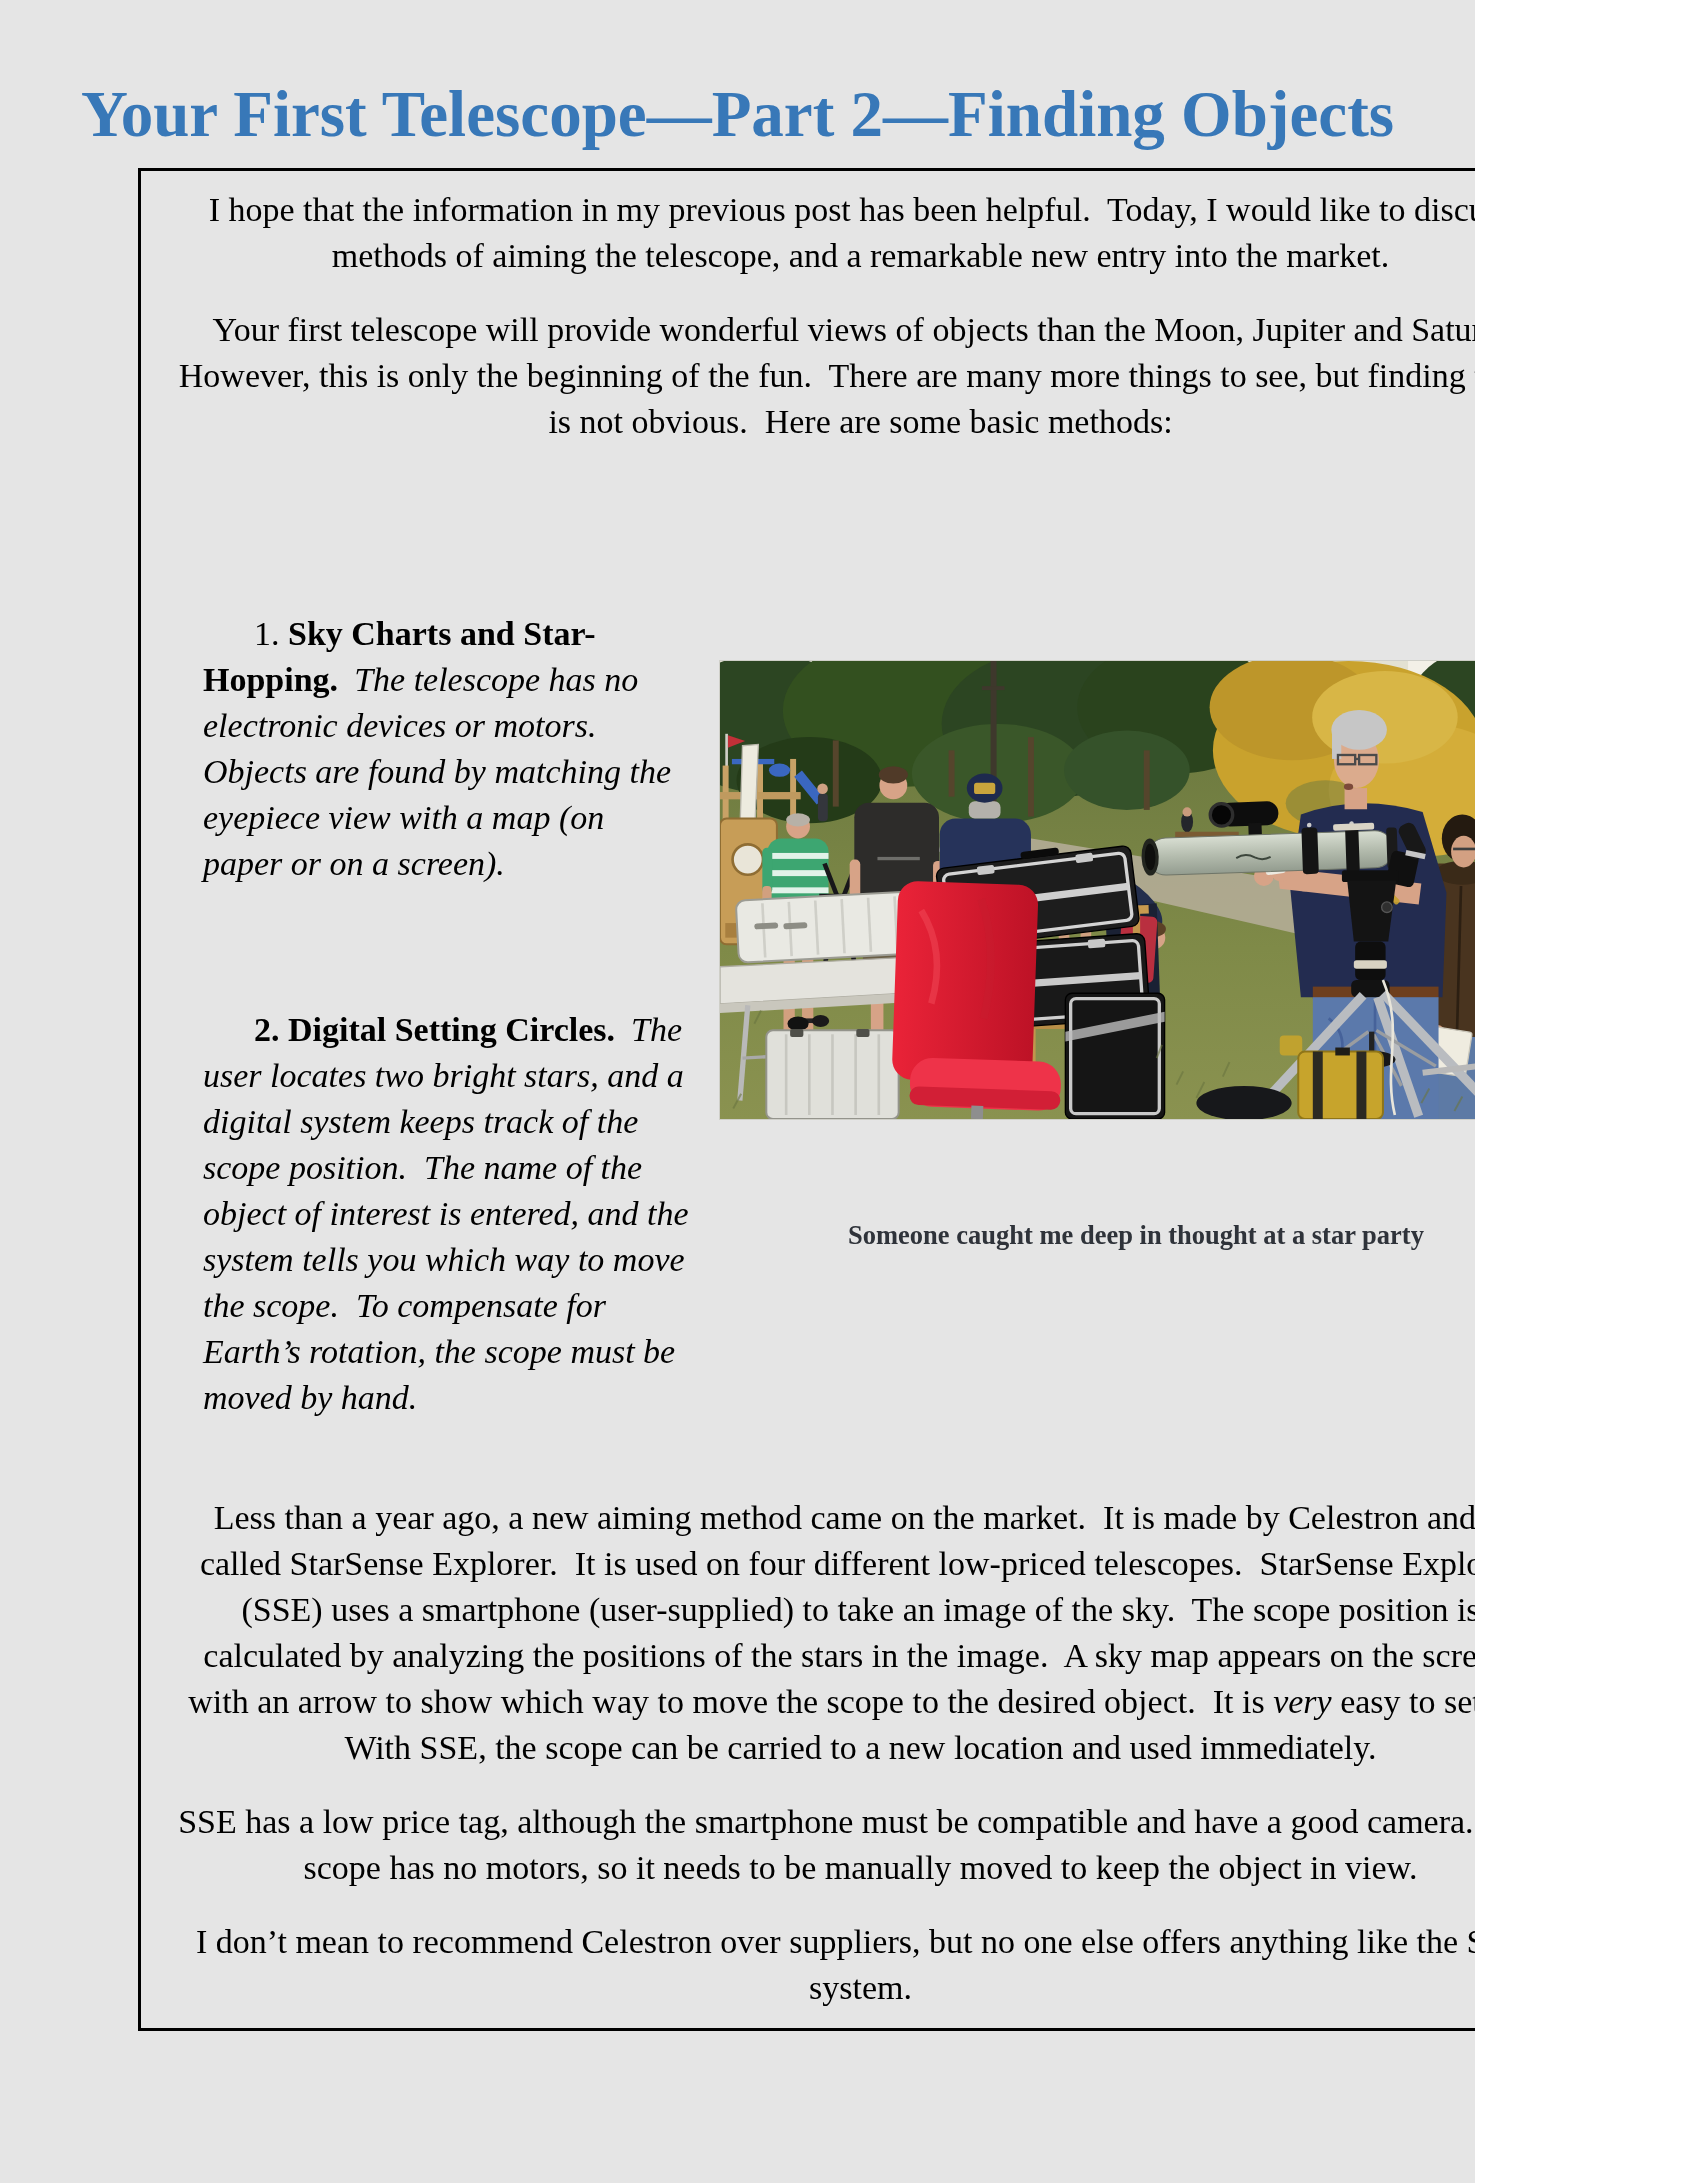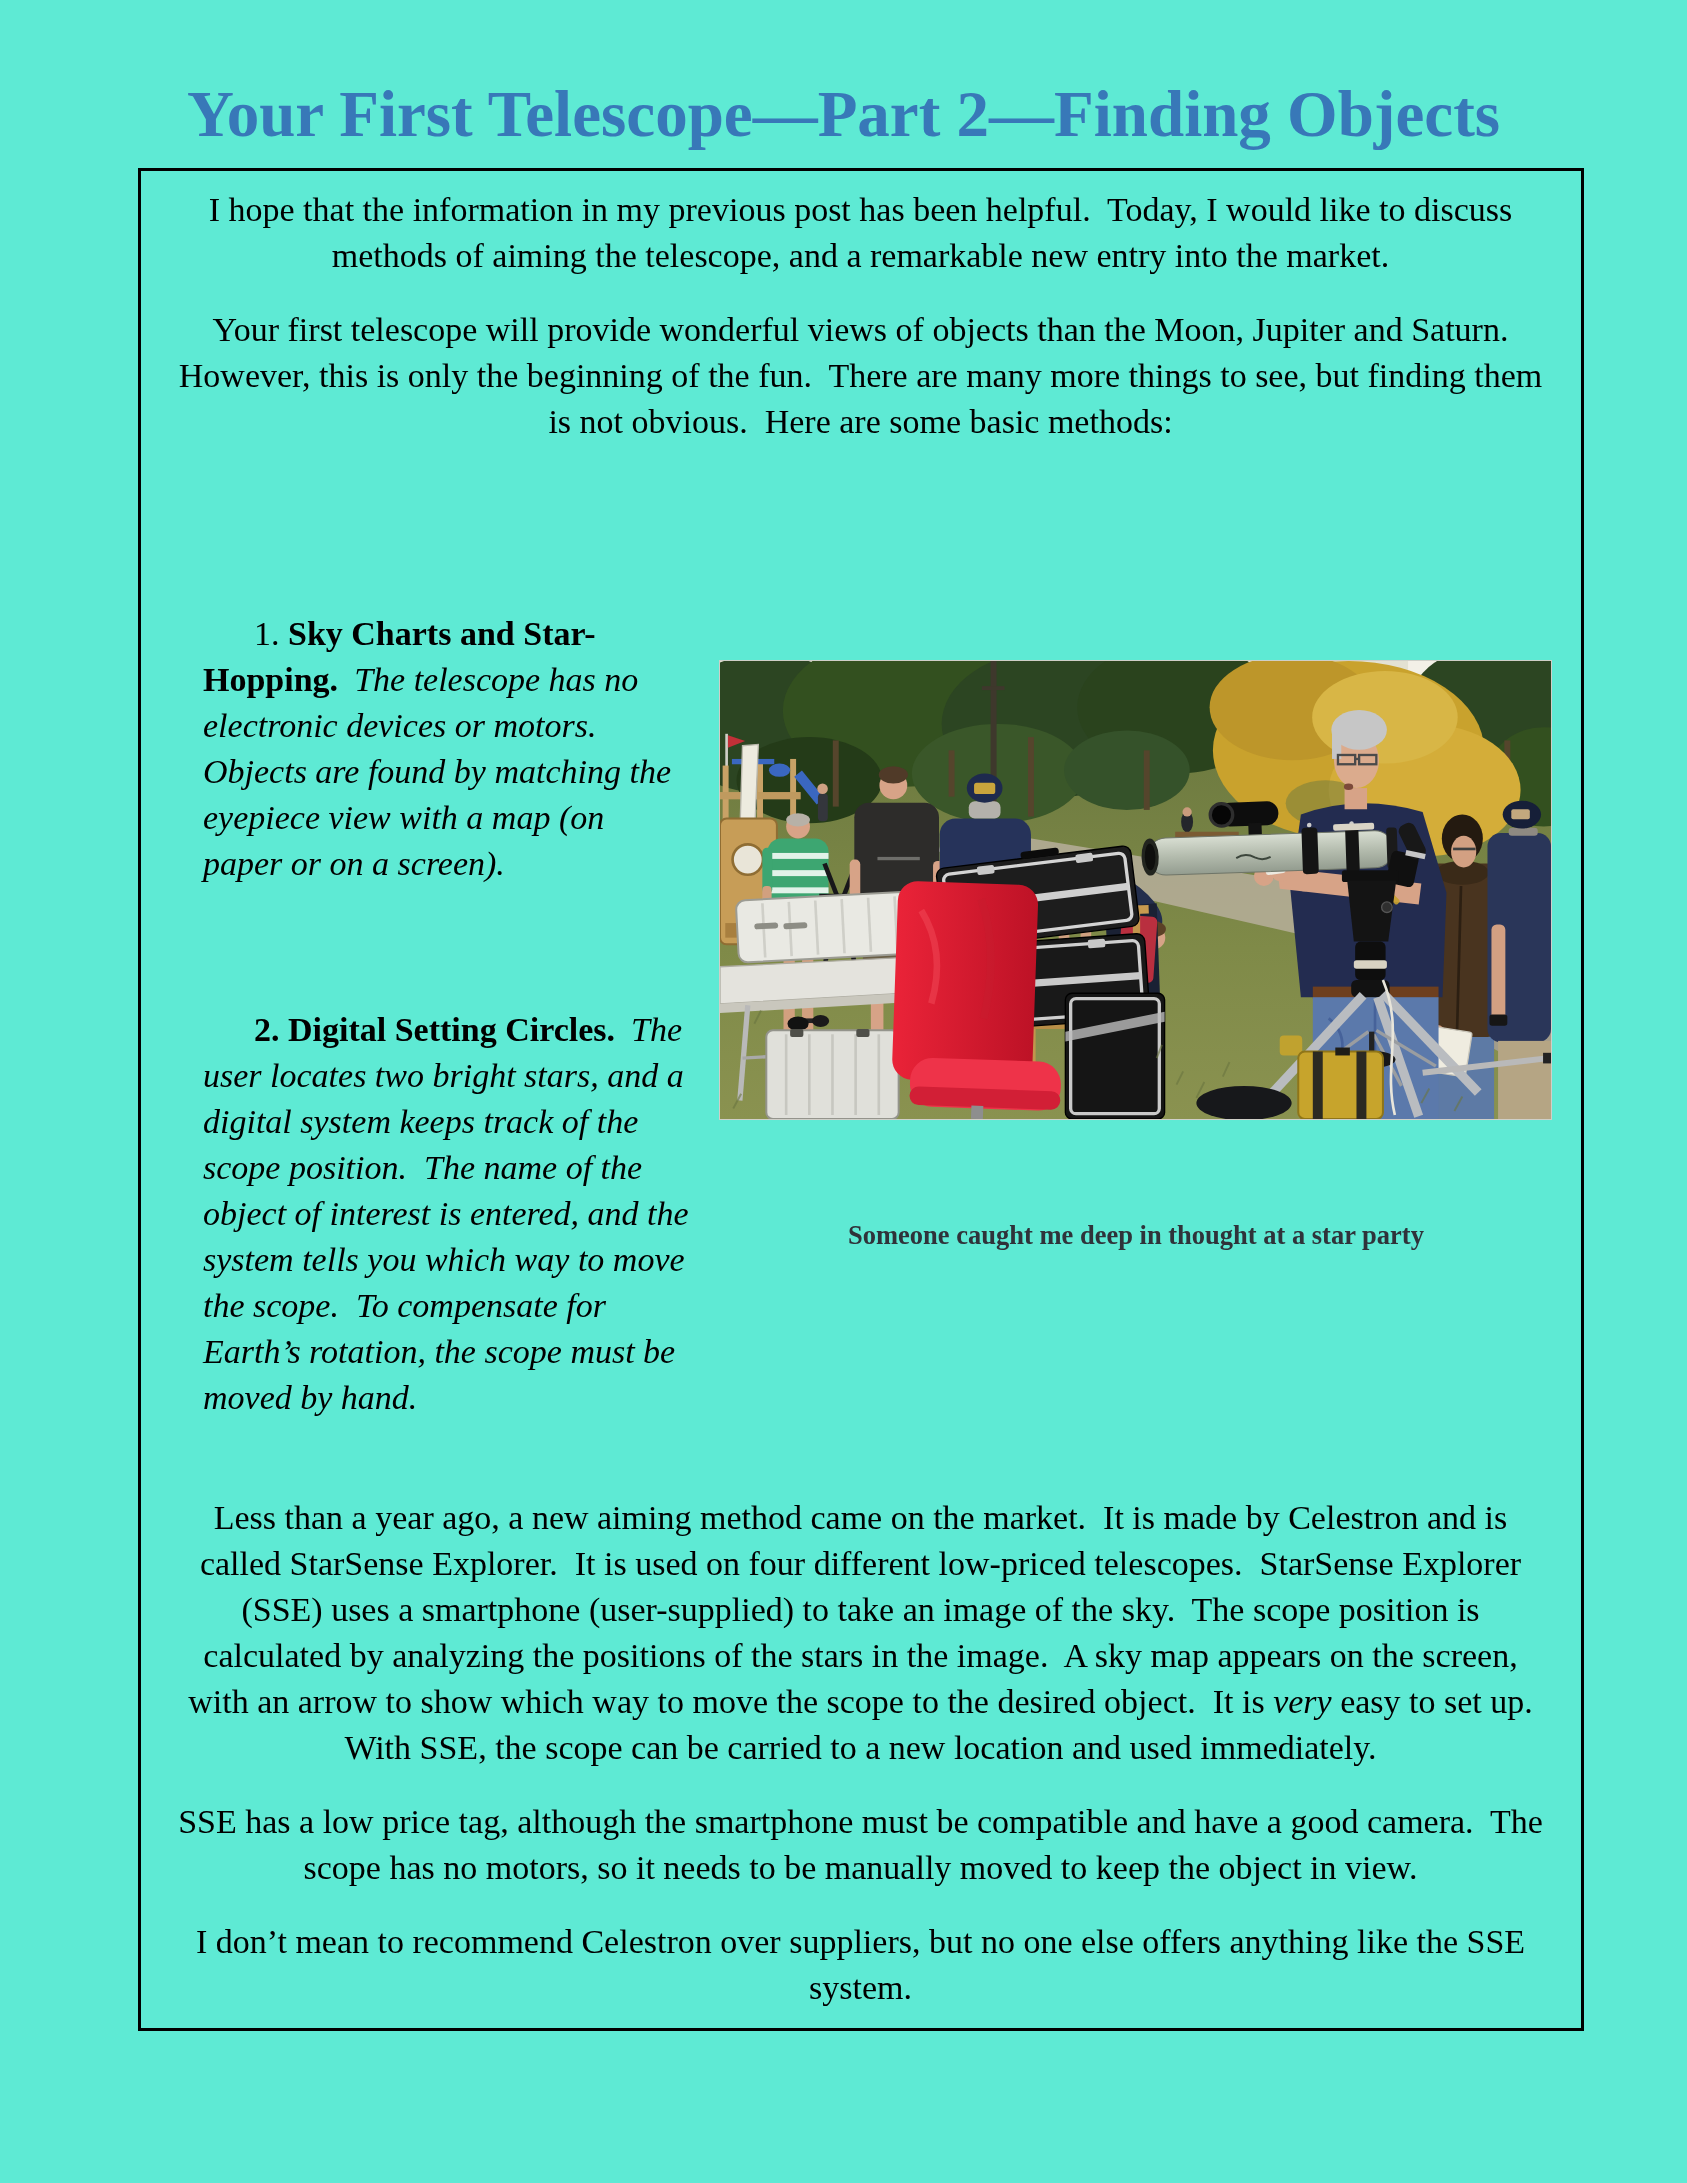--- a/index.html
+++ b/index.html
@@ -1,19 +1,19 @@
 <!DOCTYPE html>
 <html style="font-size:10.6px"><head>
 <meta charset="utf-8">
 <style>
   html,body{margin:0;padding:0;background:#ffffff;}
   .page{
     position:relative;
-    width:1687px;height:2183px;
-    background:#5eead4;
+    width:1475px;height:2183px;
+    background:#e5e5e5;
     overflow:hidden;
     font-family:"Liberation Serif",serif;
     color:#000;
   }
   .page-title{
     margin:78px 40px 17px 40px;
     text-align:center;
     font-family:"Liberation Serif",serif;
     font-weight:700;
     font-size:65px;

